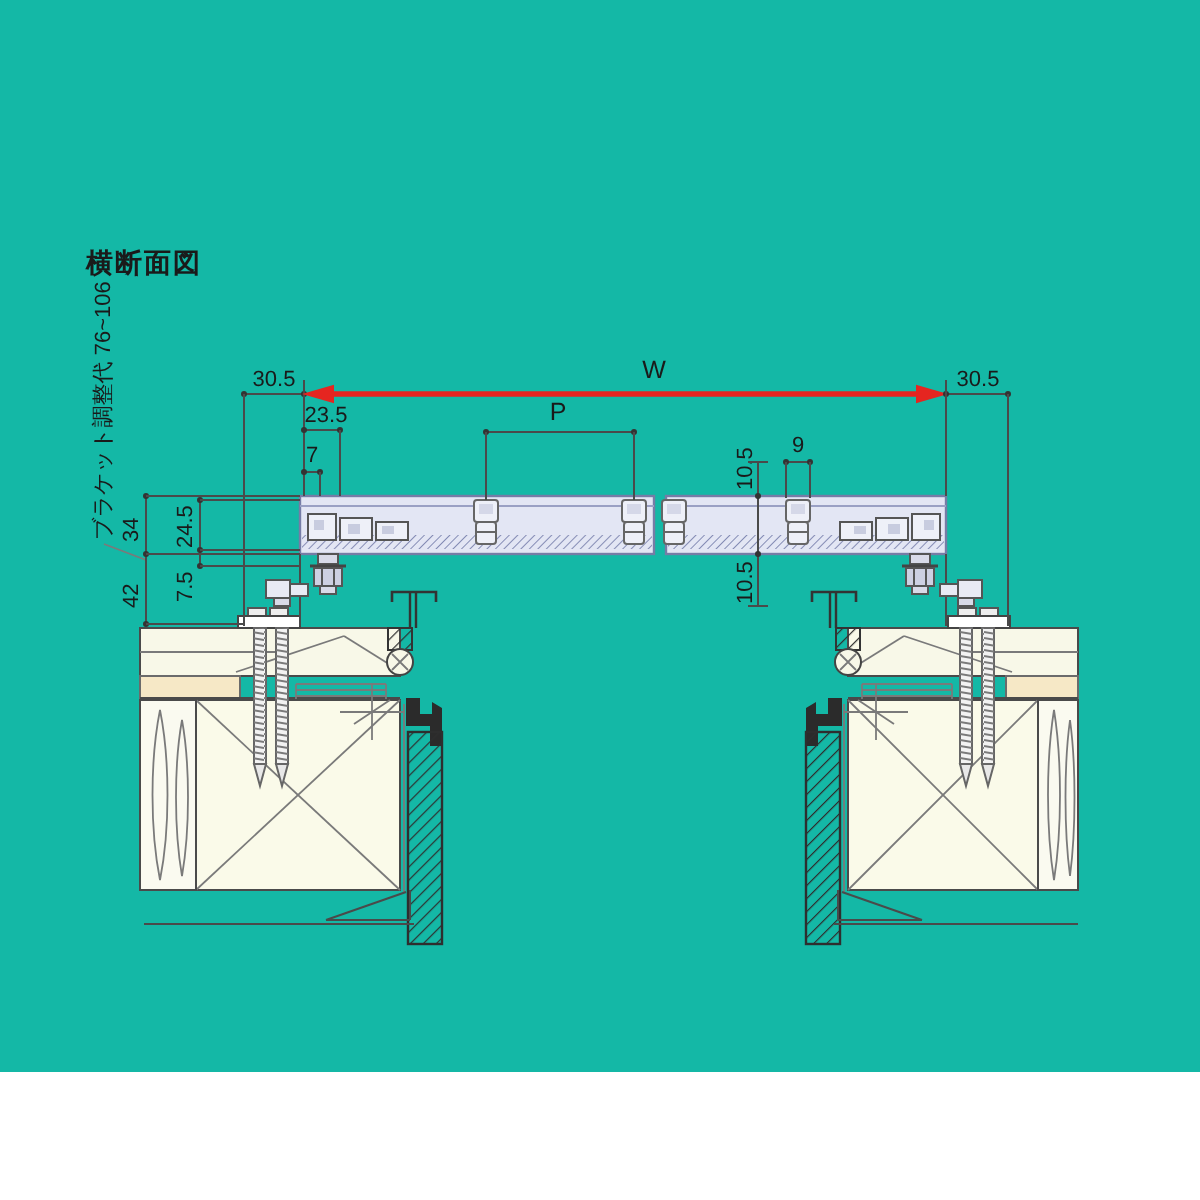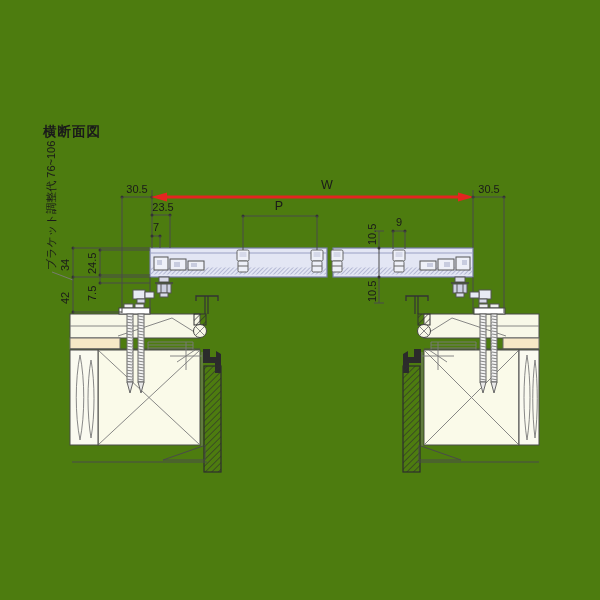--- a/index.html
+++ b/index.html
@@ -1,16 +1,16 @@
 <!DOCTYPE html>
 <html><head>
 <meta charset="utf-8">
 <style>
   html,body{margin:0;padding:0;background:#ffffff;}
-  .stage{width:600px;height:600px;position:relative;background:#4d7c0f;overflow:hidden;}
+  .stage{width:600px;height:536px;position:relative;background:#14b8a6;overflow:hidden;}
   svg{display:block;}
   text{font-family:"Liberation Sans","DejaVu Sans",sans-serif;fill:#1a1a1a;}
   .dim{font-size:11px;}
   .dimBig{font-size:12.5px;}
   .title{font-size:13.5px;font-weight:bold;letter-spacing:1px;}
   .rot{font-size:11px;}
   .thin{stroke:#4a4a4a;stroke-width:1;fill:none;}
   .draw{stroke:#4a4a4a;stroke-width:1;fill:none;}
   .light{stroke:#7a7a7a;stroke-width:0.9;fill:none;}
   .railLine{stroke:#767ca6;stroke-width:1.2;}

